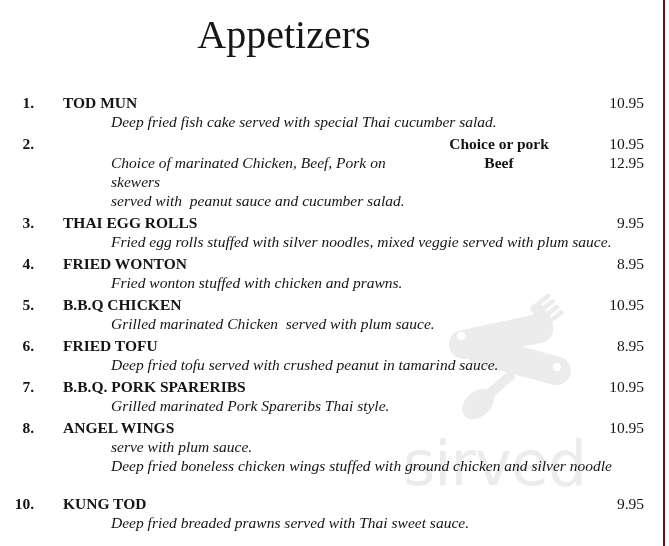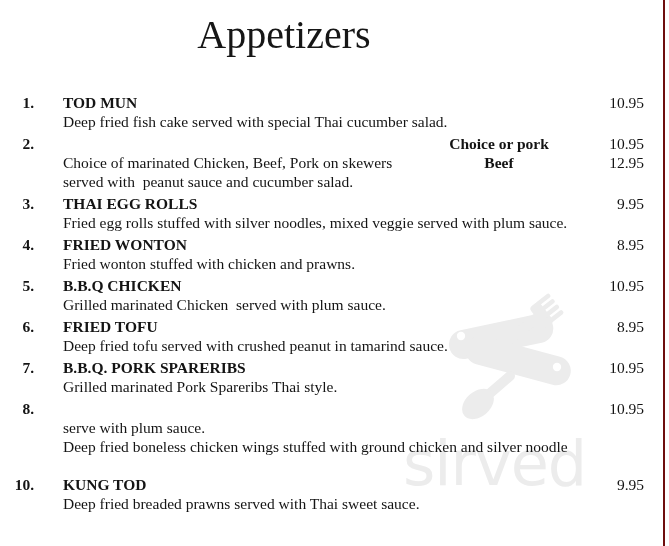--- a/index.html
+++ b/index.html
@@ -35,21 +35,21 @@
   .item.gap-before { margin-top:19px; }
   .line {
     display:grid;
     grid-template-columns:34px 29px 1fr 150px 70px;
     line-height:19px; font-size:15.5px;
   }
   .num   { grid-column:1; text-align:right; font-weight:700; }
   .name  { grid-column:3; font-weight:700; }
   .opt   { grid-column:4; text-align:center; font-weight:700; }
   .price { grid-column:5; text-align:right; }
-  .desc  { grid-column:3 / 6; white-space:pre-wrap; }
+  .desc  { grid-column:3 / 6; font-style:italic; white-space:pre-wrap;margin-left:48px; }
   .desc.narrow { grid-column:3; }
 
   .border-right {
     position:absolute; top:0; left:663px; width:2px; height:546px;
     background:#6e0e0e; z-index:3;
   }
 </style>
 </head>
 <body>
 
@@ -157,20 +157,21 @@
       <span class="opt"></span>
       <span class="price">10.95</span>
     </div>
   <div class="line">
           <span class="desc">Grilled marinated Pork Spareribs Thai style.</span>
         </div>
       </div>
       <div class="item">
     <div class="line">
       <span class="num">8.</span>
+      <span class="name">ANGEL WINGS</span>
       <span class="opt"></span>
       <span class="price">10.95</span>
     </div>
   <div class="line">
           <span class="desc">serve with plum sauce.</span>
         </div>
         <div class="line">
           <span class="desc">Deep fried boneless chicken wings stuffed with ground chicken and silver noodle</span>
         </div>
       </div>

